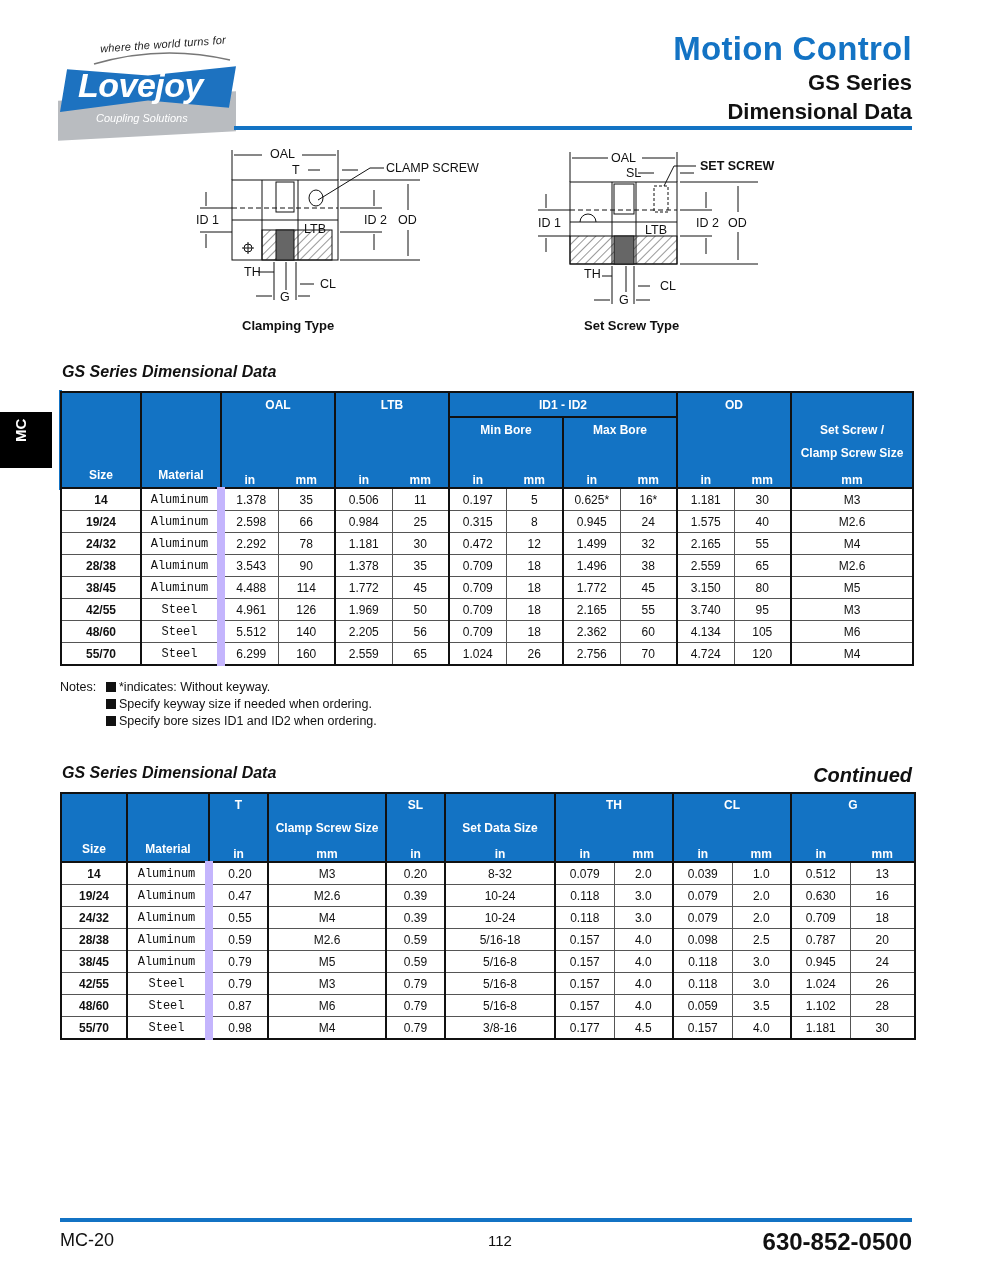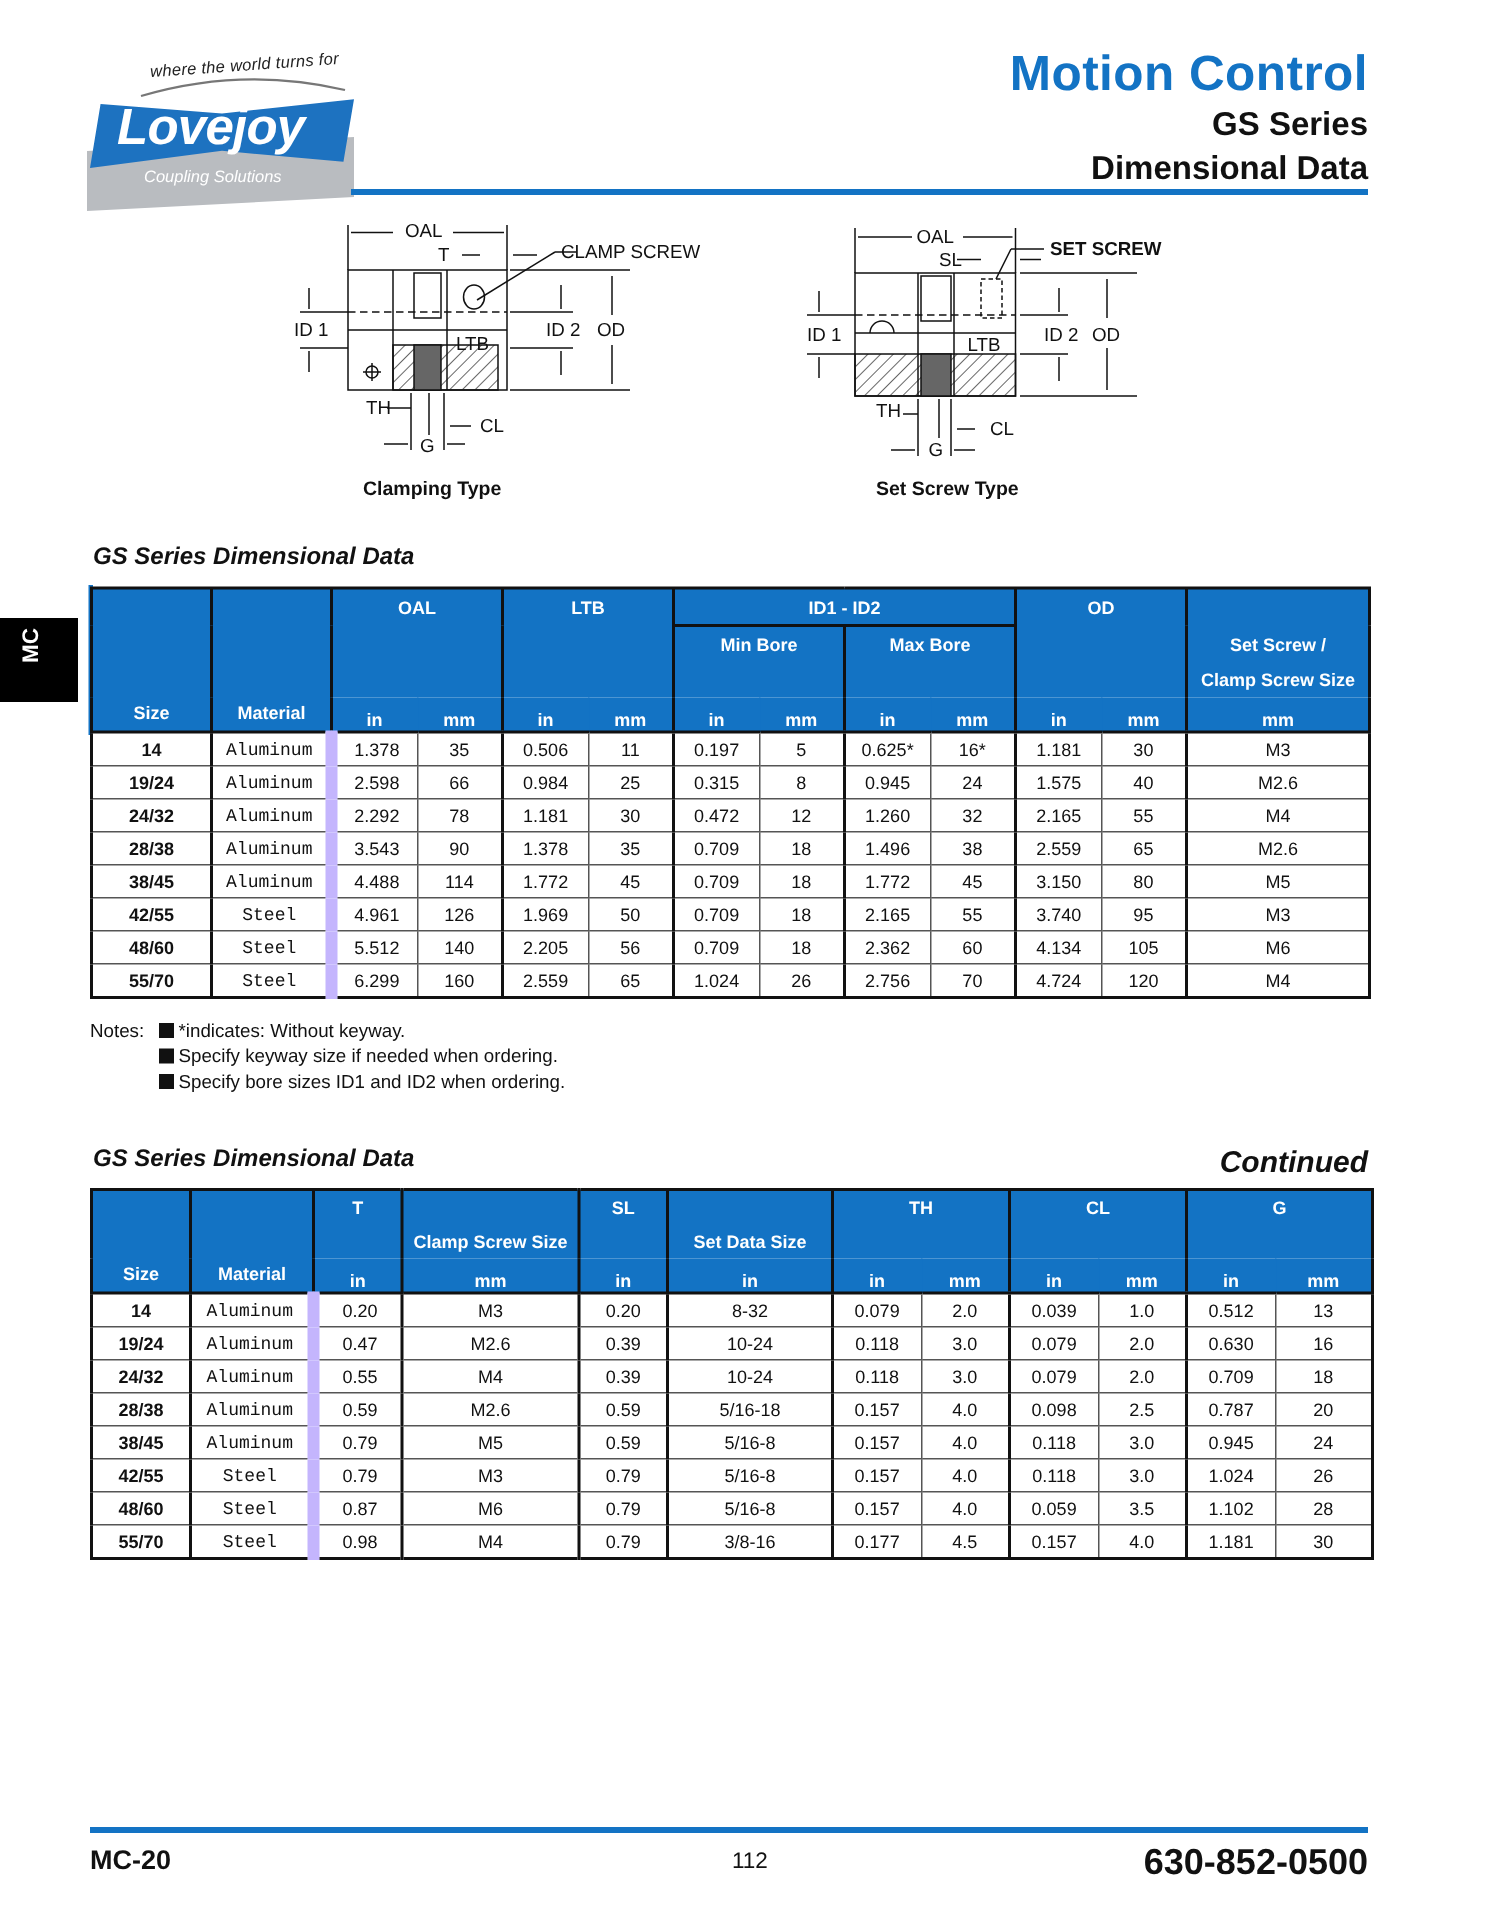--- a/index.html
+++ b/index.html
@@ -49,21 +49,21 @@
   
   .notes { left:60px; top:679px; font-size:12.5px; line-height:17px; }
   .notes .nlabel { position:absolute; left:0; top:0; white-space:nowrap; }
   .notes .nitem { position:absolute; left:46px; white-space:nowrap; }
   .sq { display:inline-block; width:10px; height:10px; background:#111; margin-right:3px; vertical-align:-1px; }
 
   .continued { right:88px; top:764px; font-size:20px; font-weight:bold; font-style:italic; white-space:nowrap; }
 
   
   .rule-bottom { left:60px; top:1218px; width:852px; height:4px; background:#1373c4; }
-  .foot-left { left:60px; top:1230px; font-size:18px; font-weight:bold; white-space:nowrap; }
+  .foot-left { left:60px; top:1230px; font-size:18px; font-weight:normal; white-space:nowrap; }
   .foot-center { left:488px; top:1232px; font-size:15px; white-space:nowrap; }
   .foot-right { right:88px; top:1228px; font-size:24px; font-weight:bold; white-space:nowrap; }
 </style>
 </head>
 <body>
 
 <div class="abs logo"></div>
 <div class="abs logo-grey"></div>
 <div class="abs logo-blue"></div>
 <div class="abs tagline">where the world turns for</div>
@@ -133,21 +133,21 @@
     <line x1="84" y1="122" x2="84" y2="160" stroke="#111"></line>
     <line x1="96" y1="122" x2="96" y2="150" stroke="#111"></line>
     <line x1="106" y1="122" x2="106" y2="160" stroke="#111"></line>
     <line x1="68" y1="132" x2="84" y2="132" stroke="#111"></line>
     <line x1="110" y1="144" x2="124" y2="144" stroke="#111"></line>
     <line x1="66" y1="156" x2="82" y2="156" stroke="#111"></line>
     <line x1="108" y1="156" x2="120" y2="156" stroke="#111"></line>
   </svg>
   <div class="diag-label" style="left:80px;top:7px;">OAL</div>
   <div class="diag-label" style="left:102px;top:23px;">T</div>
-  <div class="diag-label" style="left:184px;top:21px;">CLAMP SCREW</div>
+  <div class="diag-label" style="left:196px;top:21px;">CLAMP SCREW</div>
   <div class="diag-label" style="left:6px;top:73px;">ID 1</div>
   <div class="diag-label" style="left:174px;top:73px;">ID 2</div>
   <div class="diag-label" style="left:208px;top:73px;">OD</div>
   <div class="diag-label" style="left:114px;top:82px;">LTB</div>
   <div class="diag-label" style="left:54px;top:125px;">TH</div>
   <div class="diag-label" style="left:130px;top:137px;">CL</div>
   <div class="diag-label" style="left:90px;top:150px;">G</div>
   <div class="diag-caption" style="left:52px;top:178px;">Clamping Type</div>
 </div>
 
@@ -287,21 +287,21 @@
       </tr>
       <tr>
         <td class="size">24/32</td>
         <td class="mat">Aluminum</td>
         <td class="thick-l">2.292</td>
         <td>78</td>
         <td class="thick-l">1.181</td>
         <td>30</td>
         <td class="thick-l">0.472</td>
         <td>12</td>
-        <td class="thick-l">1.260</td>
+        <td class="thick-l">1.499</td>
         <td>32</td>
         <td class="thick-l">2.165</td>
         <td>55</td>
         <td class="thick-l">M4</td>
       </tr>
       <tr>
         <td class="size">28/38</td>
         <td class="mat">Aluminum</td>
         <td class="thick-l">3.543</td>
         <td>90</td>

